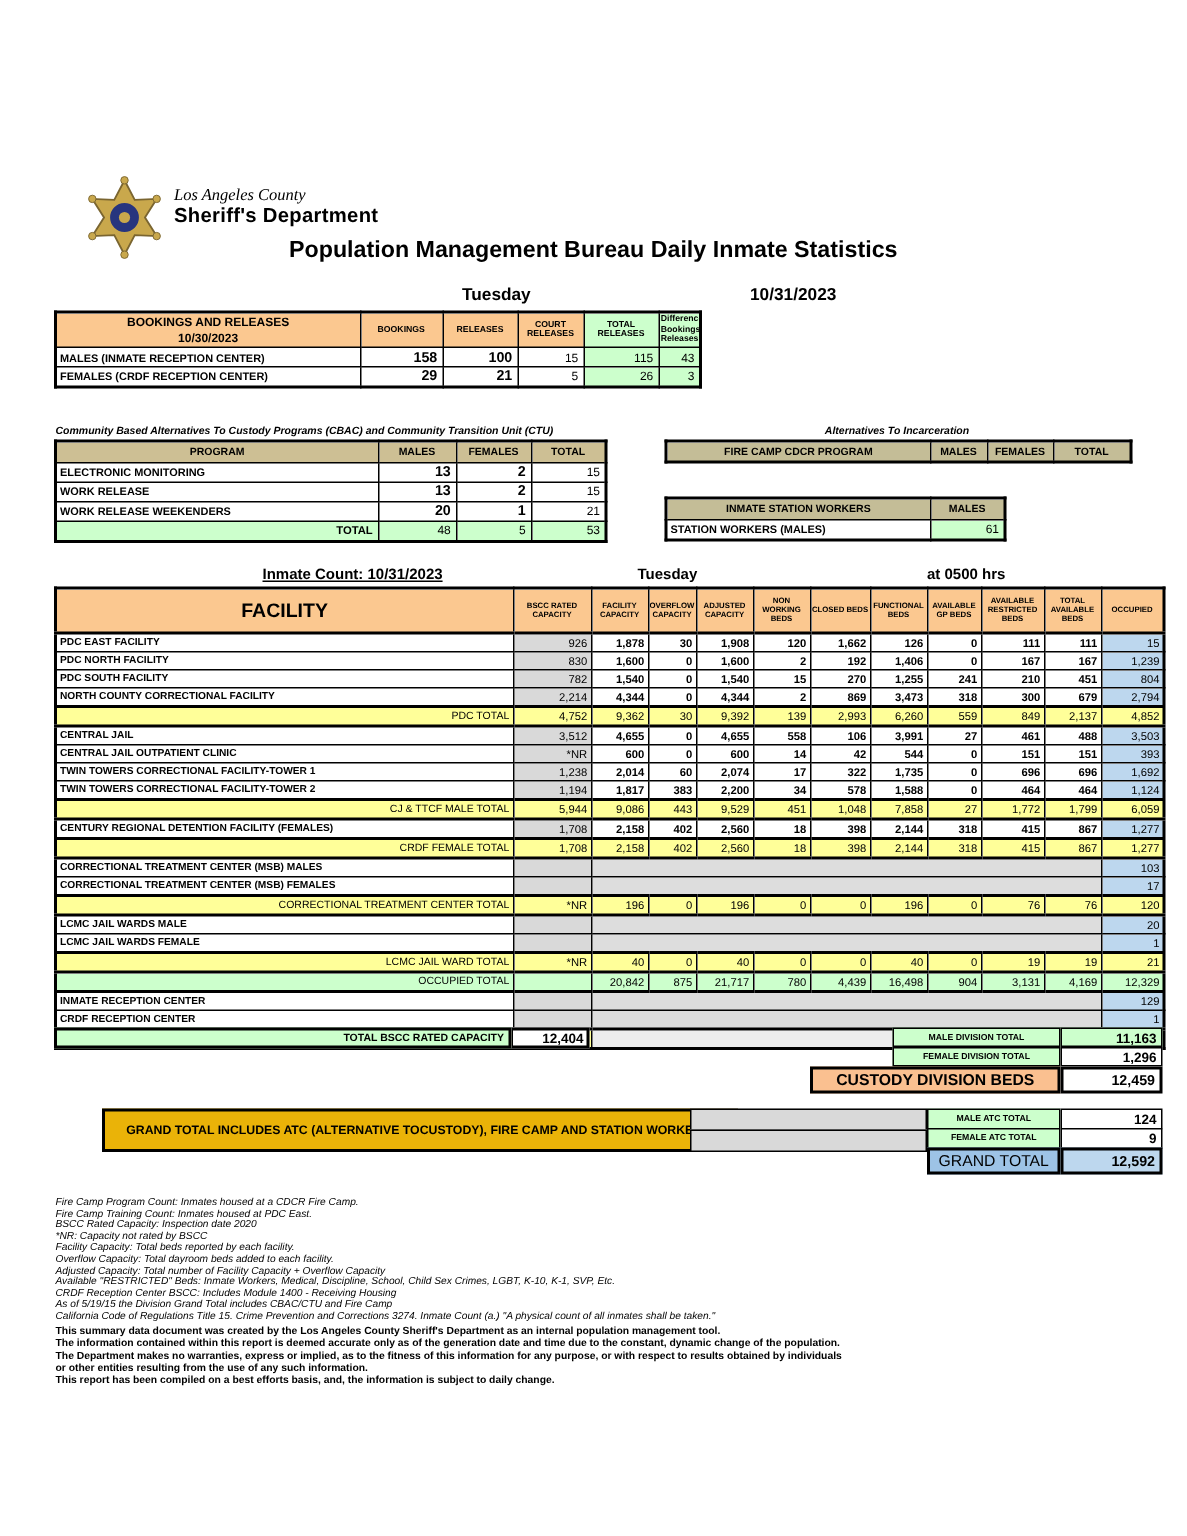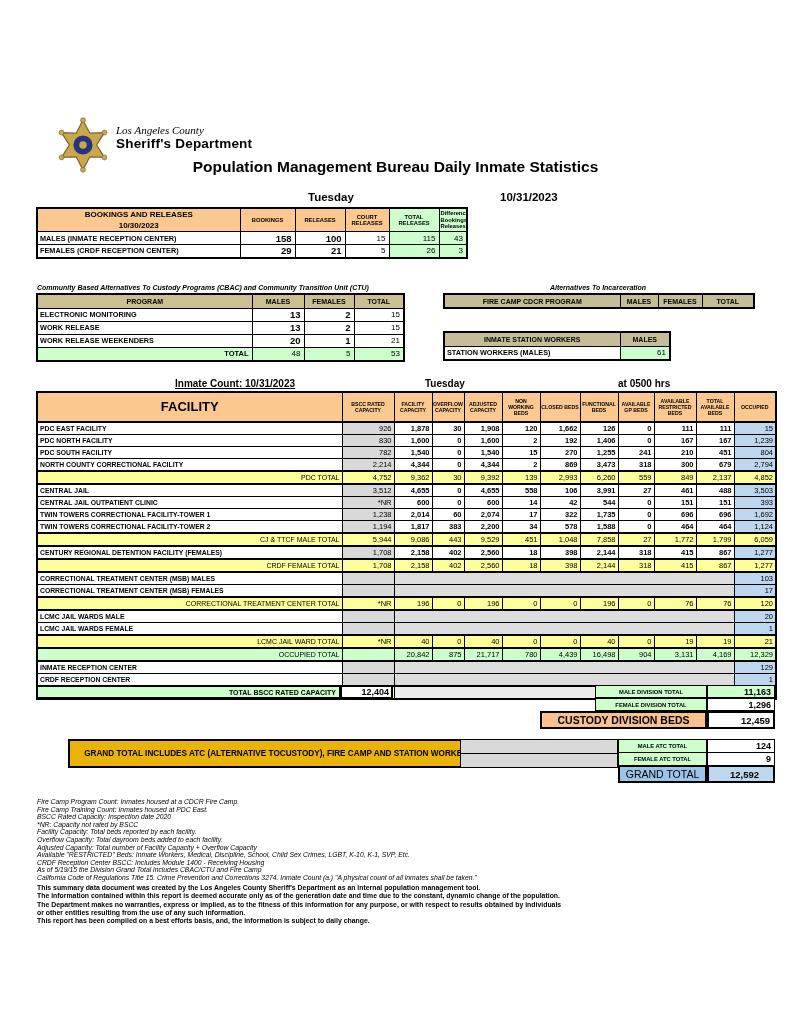--- a/index.html
+++ b/index.html
@@ -113,21 +113,21 @@
     font-size:8.2px; font-weight:bold; text-align:center; line-height:10px;margin-left:32px; }
   .gs1 { top:739px; left:460px; width:158px; height:15px; background:#D9D9D9; }
   .gs2 { top:753px; left:460px; width:158px; height:15px; background:#D9D9D9; }
   .ma-lbl { top:739px; left:618px; width:89px; height:14px; }
   .ma-val { top:739px; left:707px; width:68px; height:14px; background:#fff; }
   .fa-lbl { top:752px; left:618px; width:89px; height:14px; }
   .fa-val { top:752px; left:707px; width:68px; height:14px; background:#fff; }
   .gr-lbl { top:765px; left:618px; width:89px; height:18px; background:#9DC3E6;
     justify-content:center; font-size:10.5px; font-weight:normal; border:2px solid #000; }
   .gr-val { top:765px; left:707px; width:68px; height:18px; background:#BDD7EE;
-    justify-content:flex-end; padding-right:14px; font-size:9.5px; font-weight:bold; border:2px solid #000; }
+    justify-content:flex-end; padding-right:3px; font-size:9.5px; font-weight:bold; border:2px solid #000; }
 
   
   .footnotes { position:absolute; top:798px; left:37px; font-size:6.8px;
     line-height:7.6px; font-style:italic; }
   .disclaimer { position:absolute; top:884px; left:37px; font-size:6.9px;
     line-height:8.3px; font-weight:bold; }
 </style>
 </head>
 <body>
 

